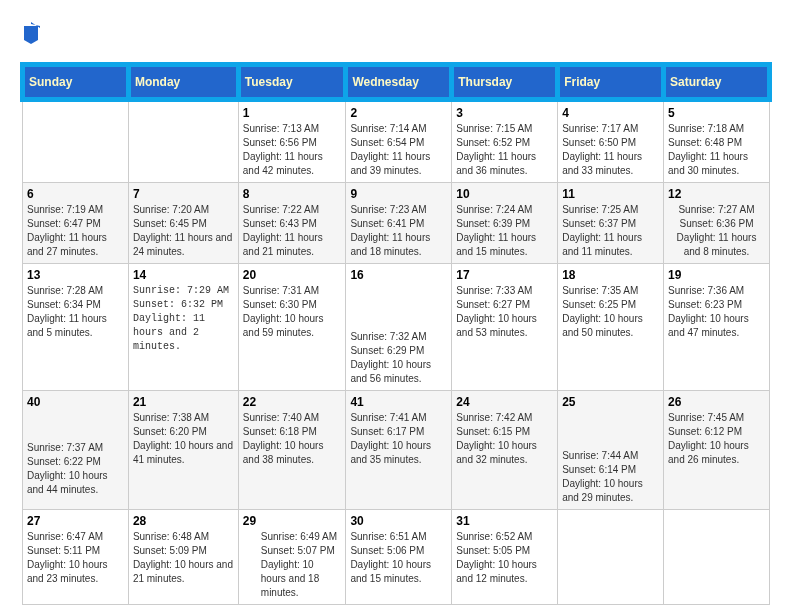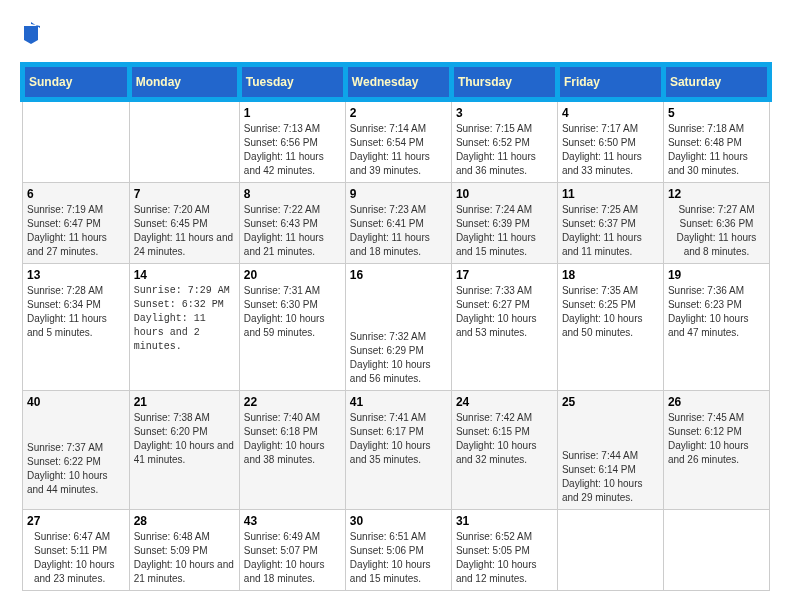--- a/index.html
+++ b/index.html
@@ -287,33 +287,33 @@
         <td>
           <span class="day-num">26</span>
           <div class="day-info" style="white-space: pre-line;">Sunrise: 7:45 AM
 Sunset: 6:12 PM
 Daylight: 10 hours and 26 minutes.</div>
         </td>
       </tr>
       <tr>
         <td>
           <span class="day-num">27</span>
-          <div class="day-info" style="white-space: pre-line; margin-left: 7px;">Sunrise: 6:47 AM
+          <div class="day-info" style="white-space: pre-line;">Sunrise: 6:47 AM
 Sunset: 5:11 PM
 Daylight: 10 hours and 23 minutes.</div>
         </td>
         <td>
           <span class="day-num">28</span>
           <div class="day-info" style="white-space: pre-line;">Sunrise: 6:48 AM
 Sunset: 5:09 PM
 Daylight: 10 hours and 21 minutes.</div>
         </td>
         <td>
-          <span class="day-num">43</span>
-          <div class="day-info" style="white-space: pre-line;">Sunrise: 6:49 AM
+          <span class="day-num">29</span>
+          <div class="day-info" style="white-space: pre-line; margin-left: 18px;">Sunrise: 6:49 AM
 Sunset: 5:07 PM
 Daylight: 10 hours and 18 minutes.</div>
         </td>
         <td>
           <span class="day-num">30</span>
           <div class="day-info" style="white-space: pre-line;">Sunrise: 6:51 AM
 Sunset: 5:06 PM
 Daylight: 10 hours and 15 minutes.</div>
         </td>
         <td>

